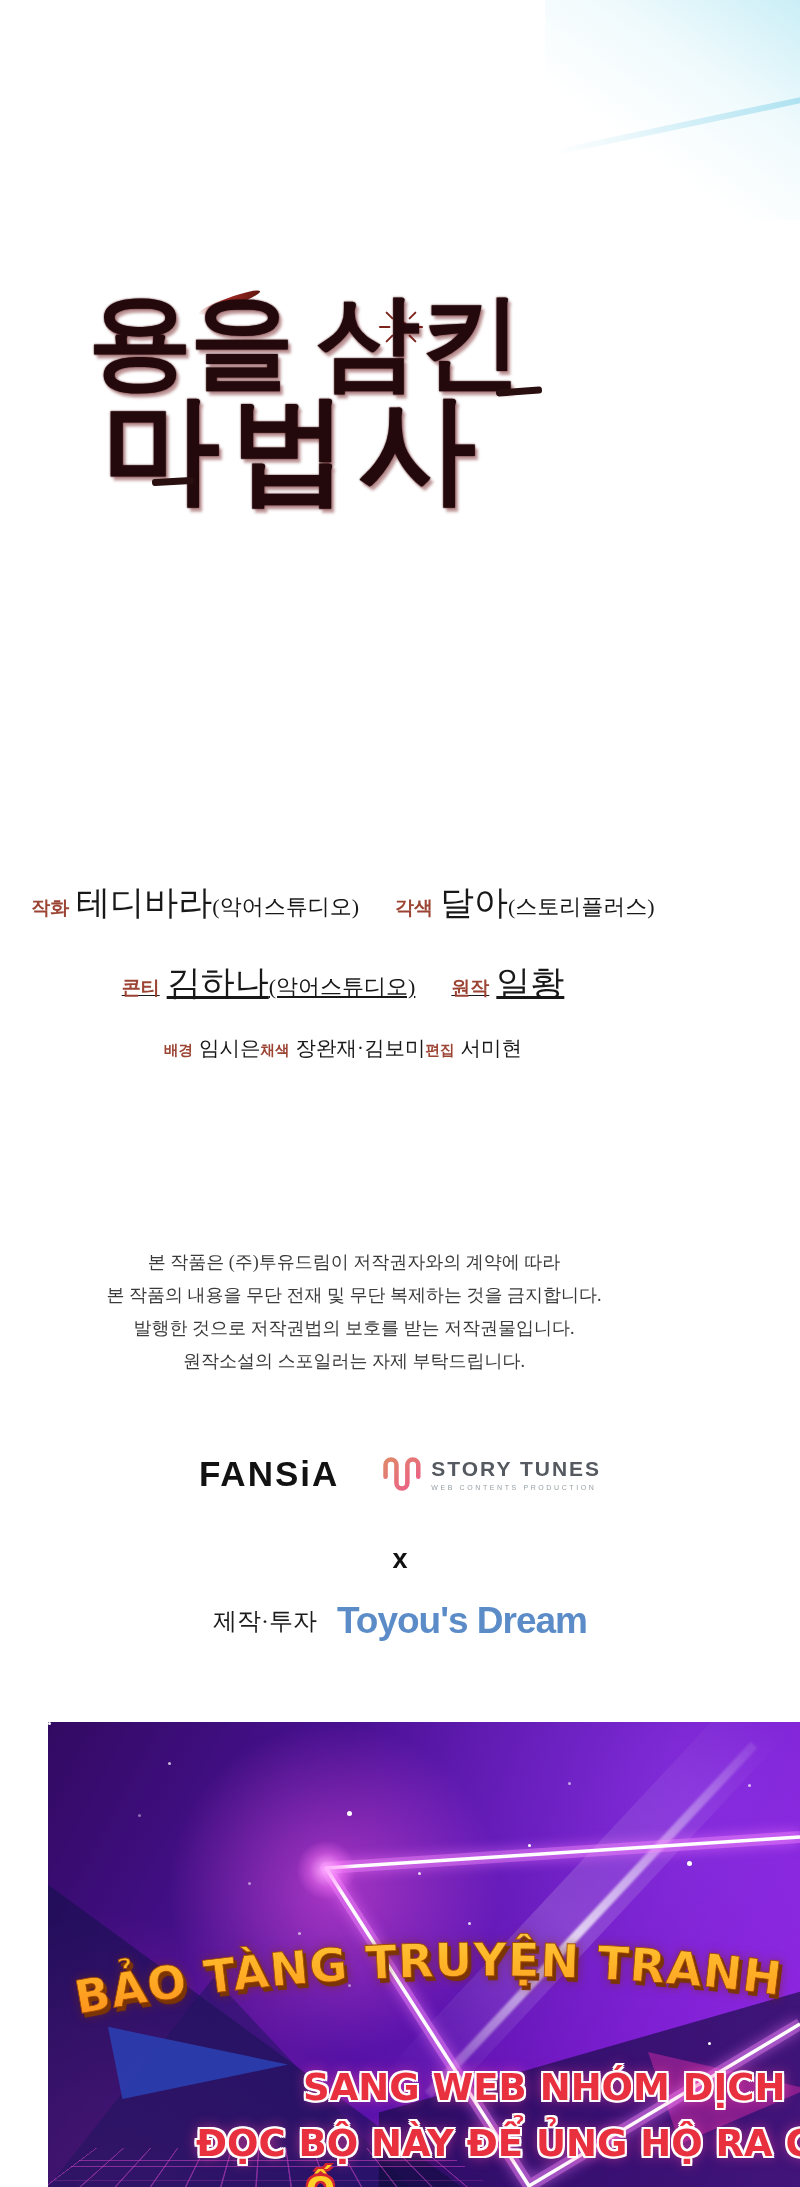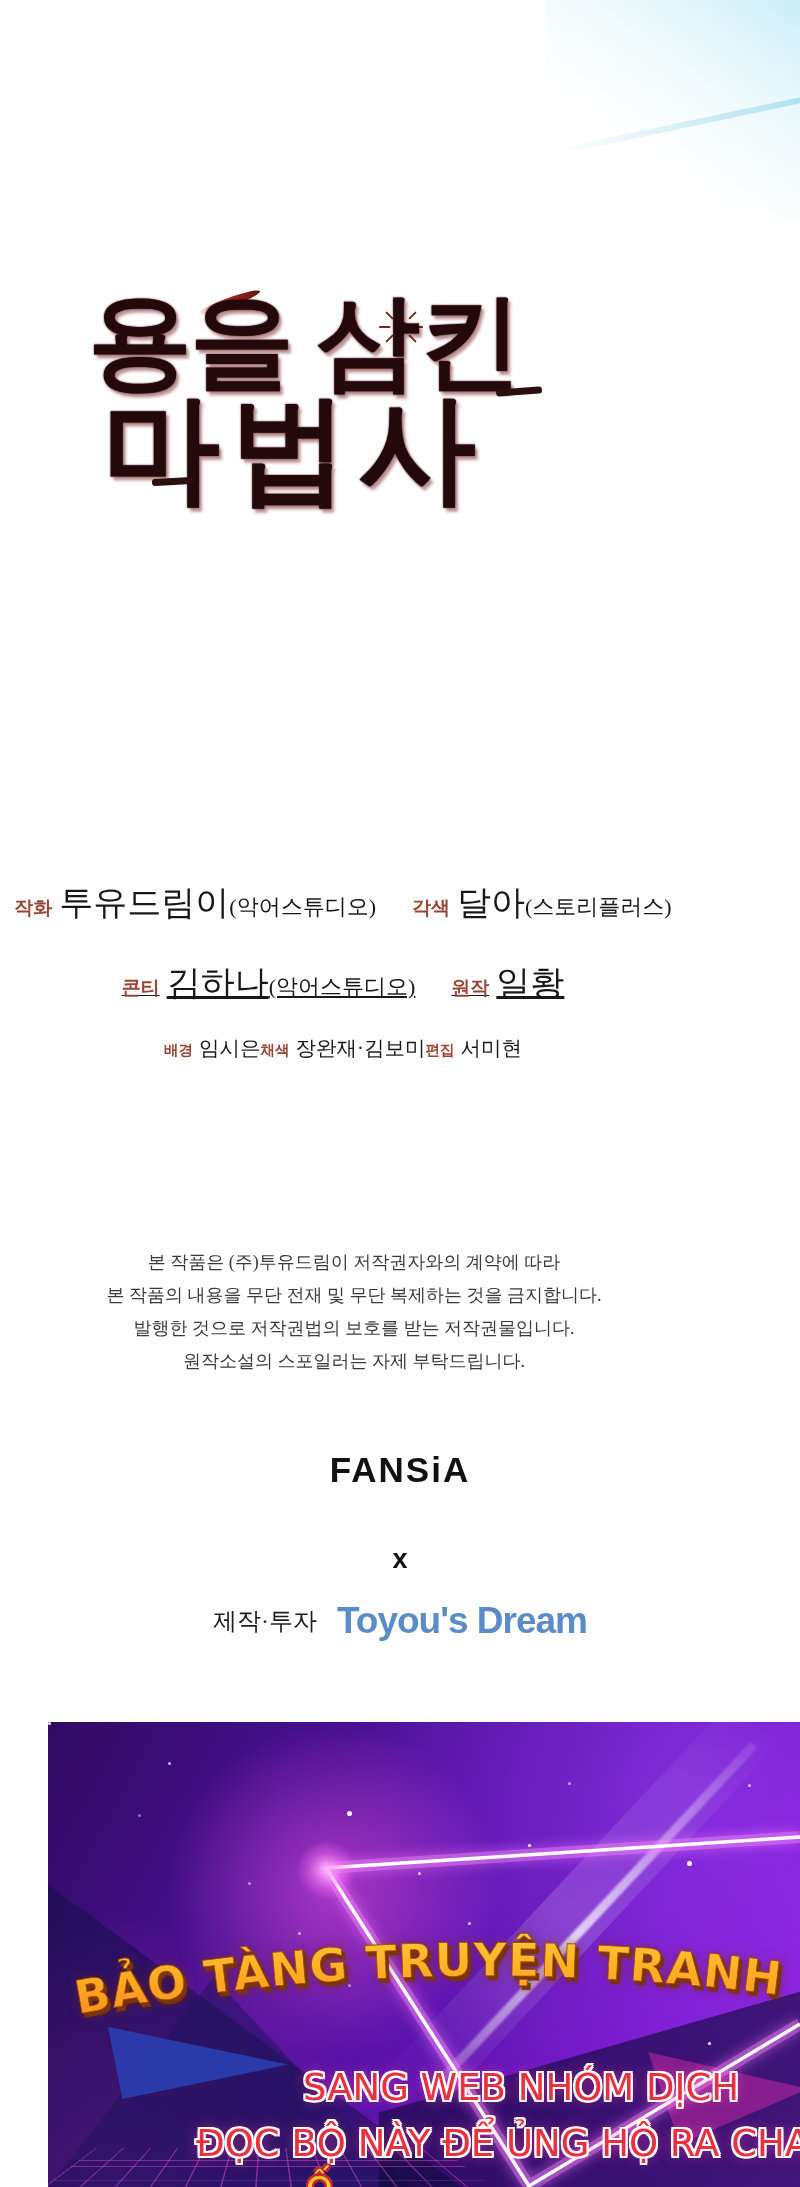--- a/index.html
+++ b/index.html
@@ -96,21 +96,21 @@
   .bnr-stars{position:absolute;left:0;top:0;width:3px;height:3px;border-radius:50%;background:#fff;
       box-shadow:120px 40px 0 rgba(255,255,255,.7),300px 90px 0 1px #fff,520px 60px 0 rgba(255,255,255,.6),
         640px 140px 0 1px #fff,420px 200px 0 rgba(255,255,255,.8),560px 240px 0 #fff,
         300px 262px 0 rgba(255,255,255,.5),660px 320px 0 #fff,200px 160px 0 rgba(255,255,255,.5),
         90px 92px 0 rgba(255,255,255,.4),700px 62px 0 rgba(255,255,255,.7),480px 122px 0 #fff,
         250px 210px 0 rgba(255,255,255,.6),370px 150px 0 rgba(255,255,255,.8);}
   .bnr-glowdot{position:absolute;left:248px;top:118px;width:60px;height:60px;border-radius:50%;
       background:radial-gradient(circle,rgba(255,170,255,.95) 0%,rgba(255,120,250,.4) 40%,rgba(255,120,250,0) 70%);}
   .bnr-headline{position:absolute;left:24px;top:194px;width:716px;height:118px;
       filter:drop-shadow(3px 4px 0 #7a3405) drop-shadow(0 0 5px rgba(120,40,0,.5));}
-  .bnr-sub{position:absolute;white-space:nowrap;font-weight:normal;color:#e8303f;
+  .bnr-sub{position:absolute;white-space:nowrap;font-weight:bold;color:#e8303f;
       font-family:"DejaVu Sans",sans-serif;letter-spacing:0;
       text-shadow:-2px -2px 0 #fff,2px -2px 0 #fff,-2px 2px 0 #fff,2px 2px 0 #fff,
         -2px 0 0 #fff,2px 0 0 #fff,0 -2px 0 #fff,0 2px 0 #fff,0 0 14px rgba(255,70,160,.85);}
   .bnr-sub1{left:255px;top:344px;font-size:37px;}
   .bnr-sub2{left:148px;top:400px;font-size:37px;}
   .bnr-sub3{left:258px;top:447px;font-size:34px;color:#ffd028;
       text-shadow:-2px -2px 0 #d32433,2px -2px 0 #d32433,-2px 2px 0 #d32433,2px 2px 0 #d32433;}
 </style>
 </head>
 <body>
@@ -137,21 +137,21 @@
     </svg>
     <div class="t-line1">용을 삼킨</div>
     <div class="t-line2">마법사</div>
     <div class="t-dash d1"></div>
     <div class="t-dash d2"></div>
   </div>
 
   <div class="credit-row lg row1">
     <span class="credit-group">
       <span class="c-label">작화</span>
-      <span class="c-name">투유드림이</span>
+      <span class="c-name">테디바라</span>
       <span class="c-suffix">(악어스튜디오)</span>
     </span>
     <span class="credit-group">
       <span class="c-label">각색</span>
       <span class="c-name">달아</span>
       <span class="c-suffix">(스토리플러스)</span>
     </span>
   </div>
   <div class="credit-row lg row2">
     <span class="credit-group">
@@ -181,20 +181,35 @@
 
   <div class="copyright">
     <div>본 작품은 (주)투유드림이 저작권자와의 계약에 따라</div>
     <div>본 작품의 내용을 무단 전재 및 무단 복제하는 것을 금지합니다.</div>
     <div>발행한 것으로 저작권법의 보호를 받는 저작권물입니다.</div>
     <div>원작소설의 스포일러는 자제 부탁드립니다.</div>
   </div>
 
   <div class="partners">
     <div class="fansia">FANSiA</div>
+    <div class="storytunes">
+      <svg class="wave" viewBox="0 0 44 50">
+        <defs>
+          <linearGradient id="wavegrad" x1="0" y1="0" x2="1" y2="1">
+            <stop offset="0" stop-color="#e0886a"></stop>
+              <stop offset="1" stop-color="#ec5c88"></stop>
+          </linearGradient>
+        </defs>
+        <path d="M5 28 L5 15 A6 6 0 0 1 17 15 L17 35 A6 6 0 0 0 29 35 L29 15 A6 6 0 0 1 41 15 L41 28" fill="none" stroke="url(#wavegrad)" stroke-width="5" stroke-linecap="round"></path>
+      </svg>
+      <div class="st-text">
+        <div class="st-name">STORY TUNES</div>
+        <div class="st-tag">WEB CONTENTS PRODUCTION</div>
+      </div>
+    </div>
   </div>
 
   <div class="collab-x">x</div>
 
   <div class="production">
     <span class="prod-label">제작·투자</span>
     <span class="prod-name">Toyou's Dream</span>
   </div>
 
   <div class="banner">

